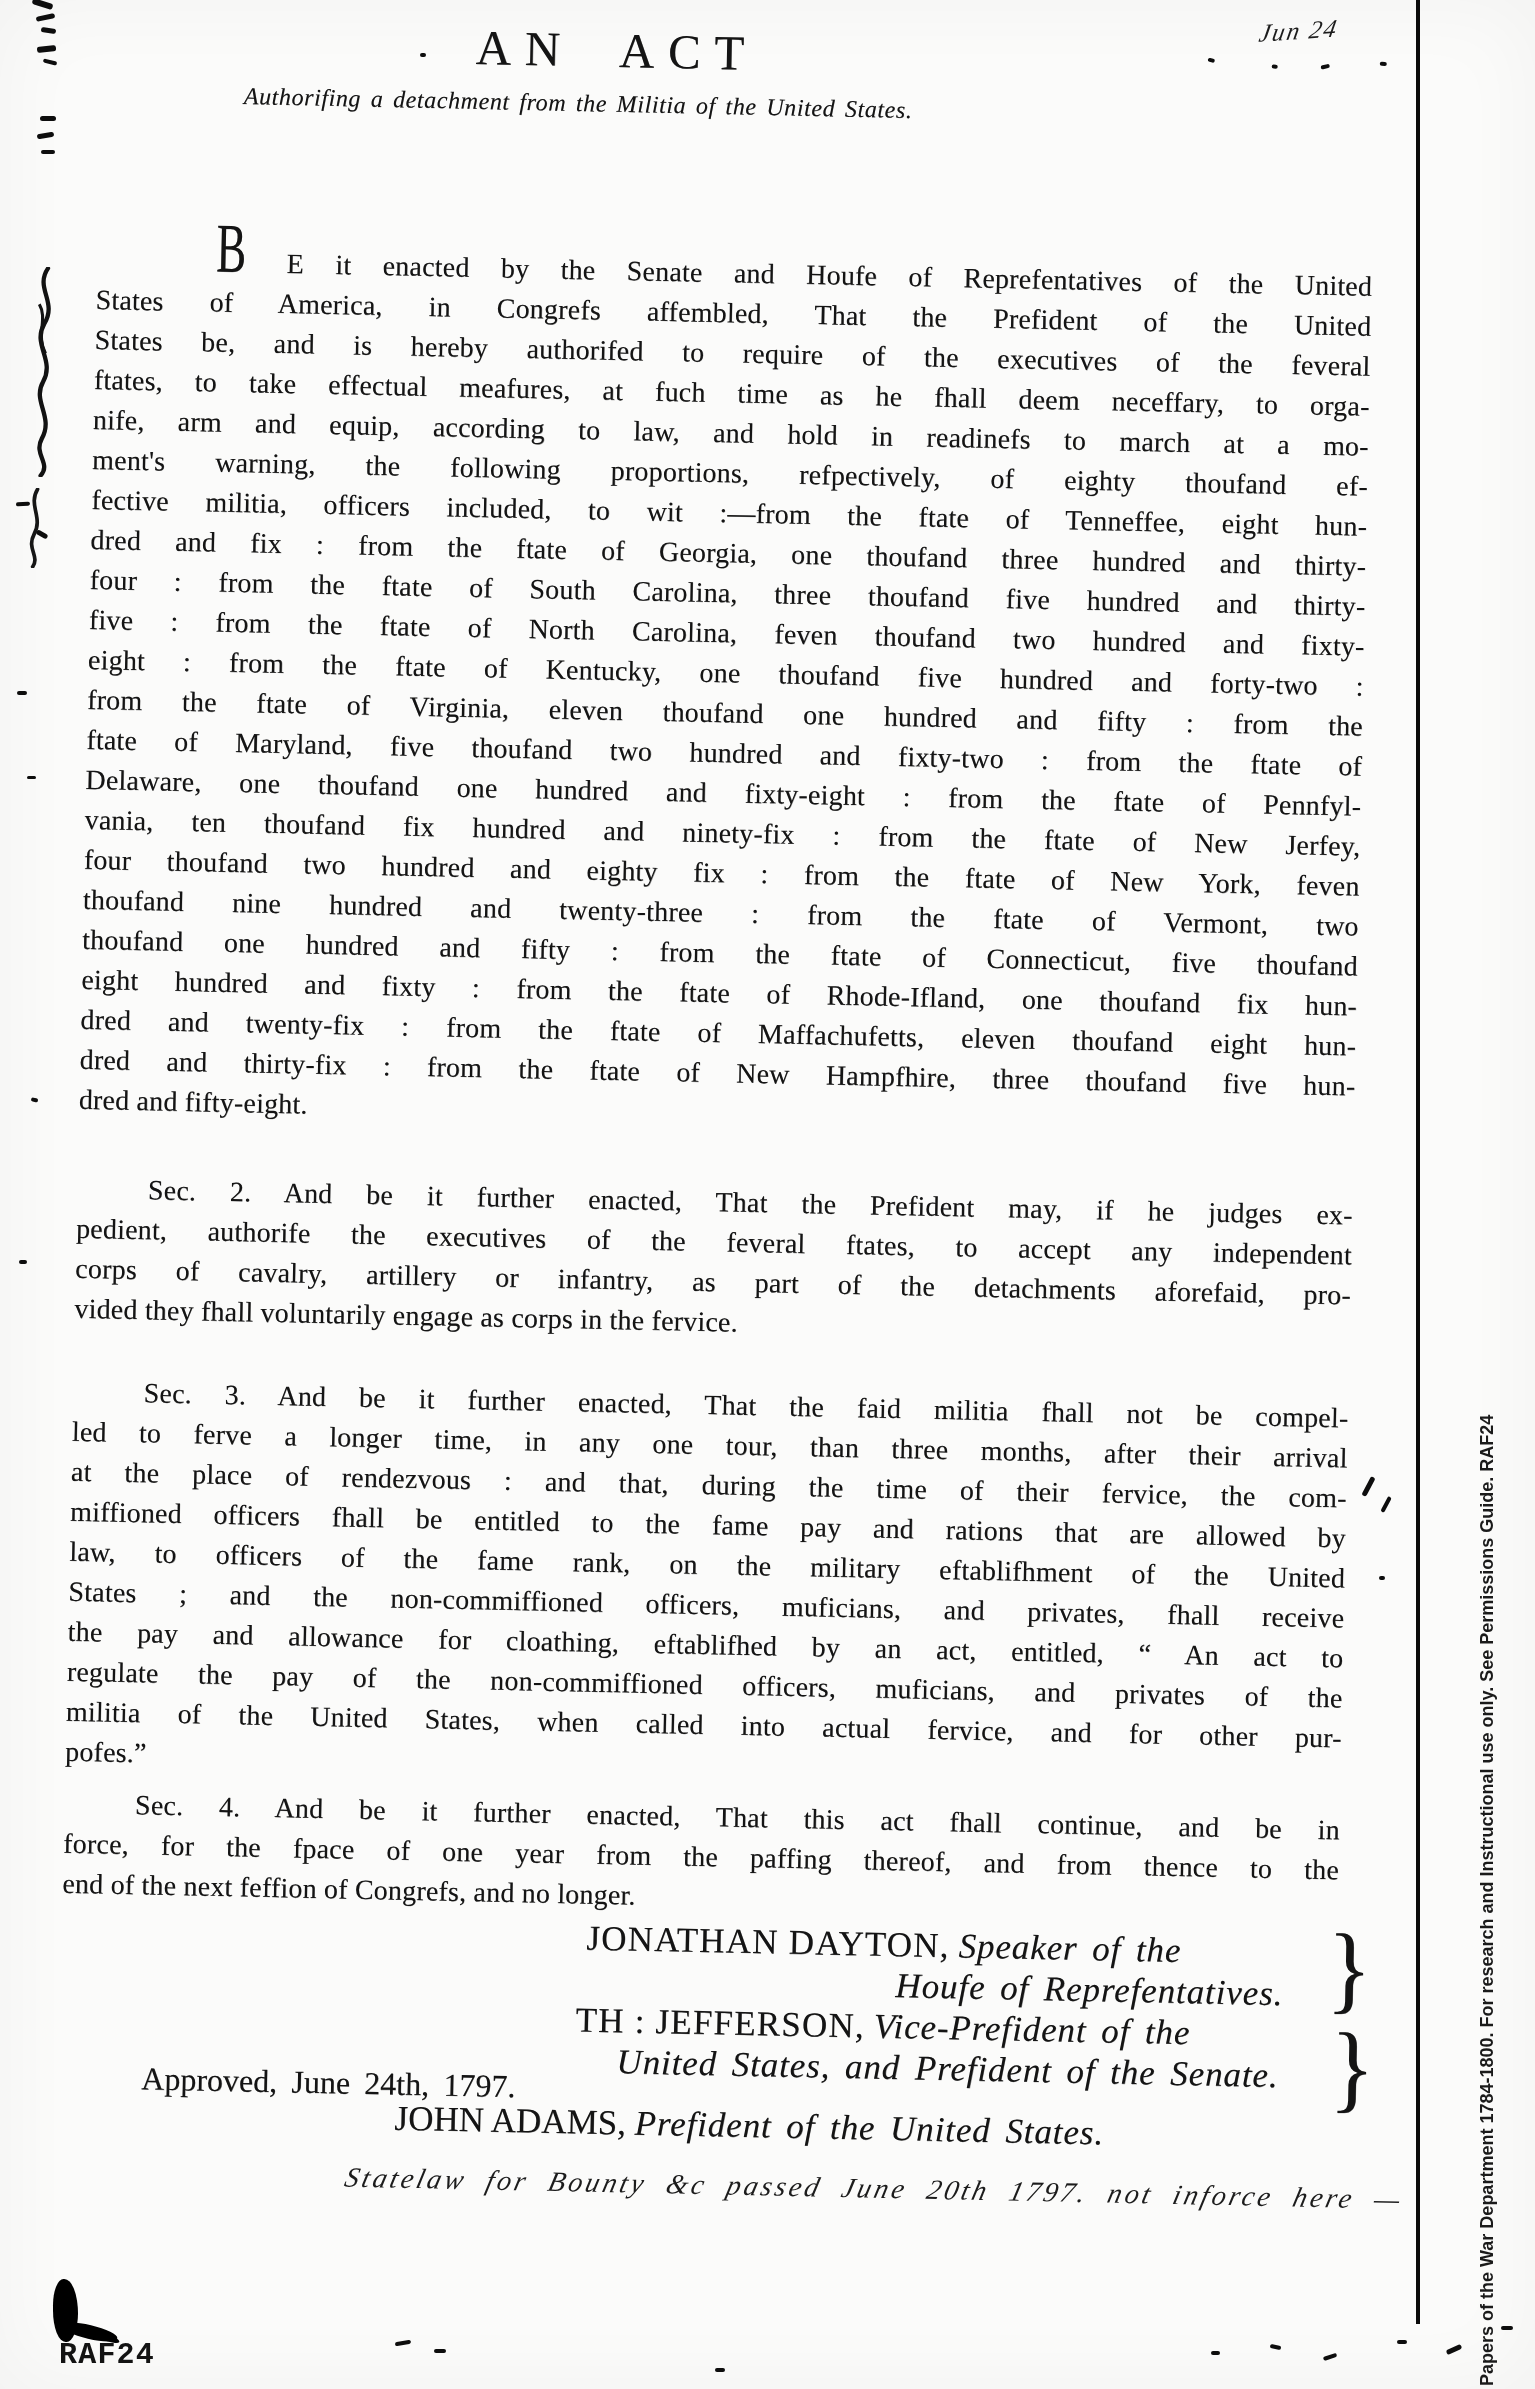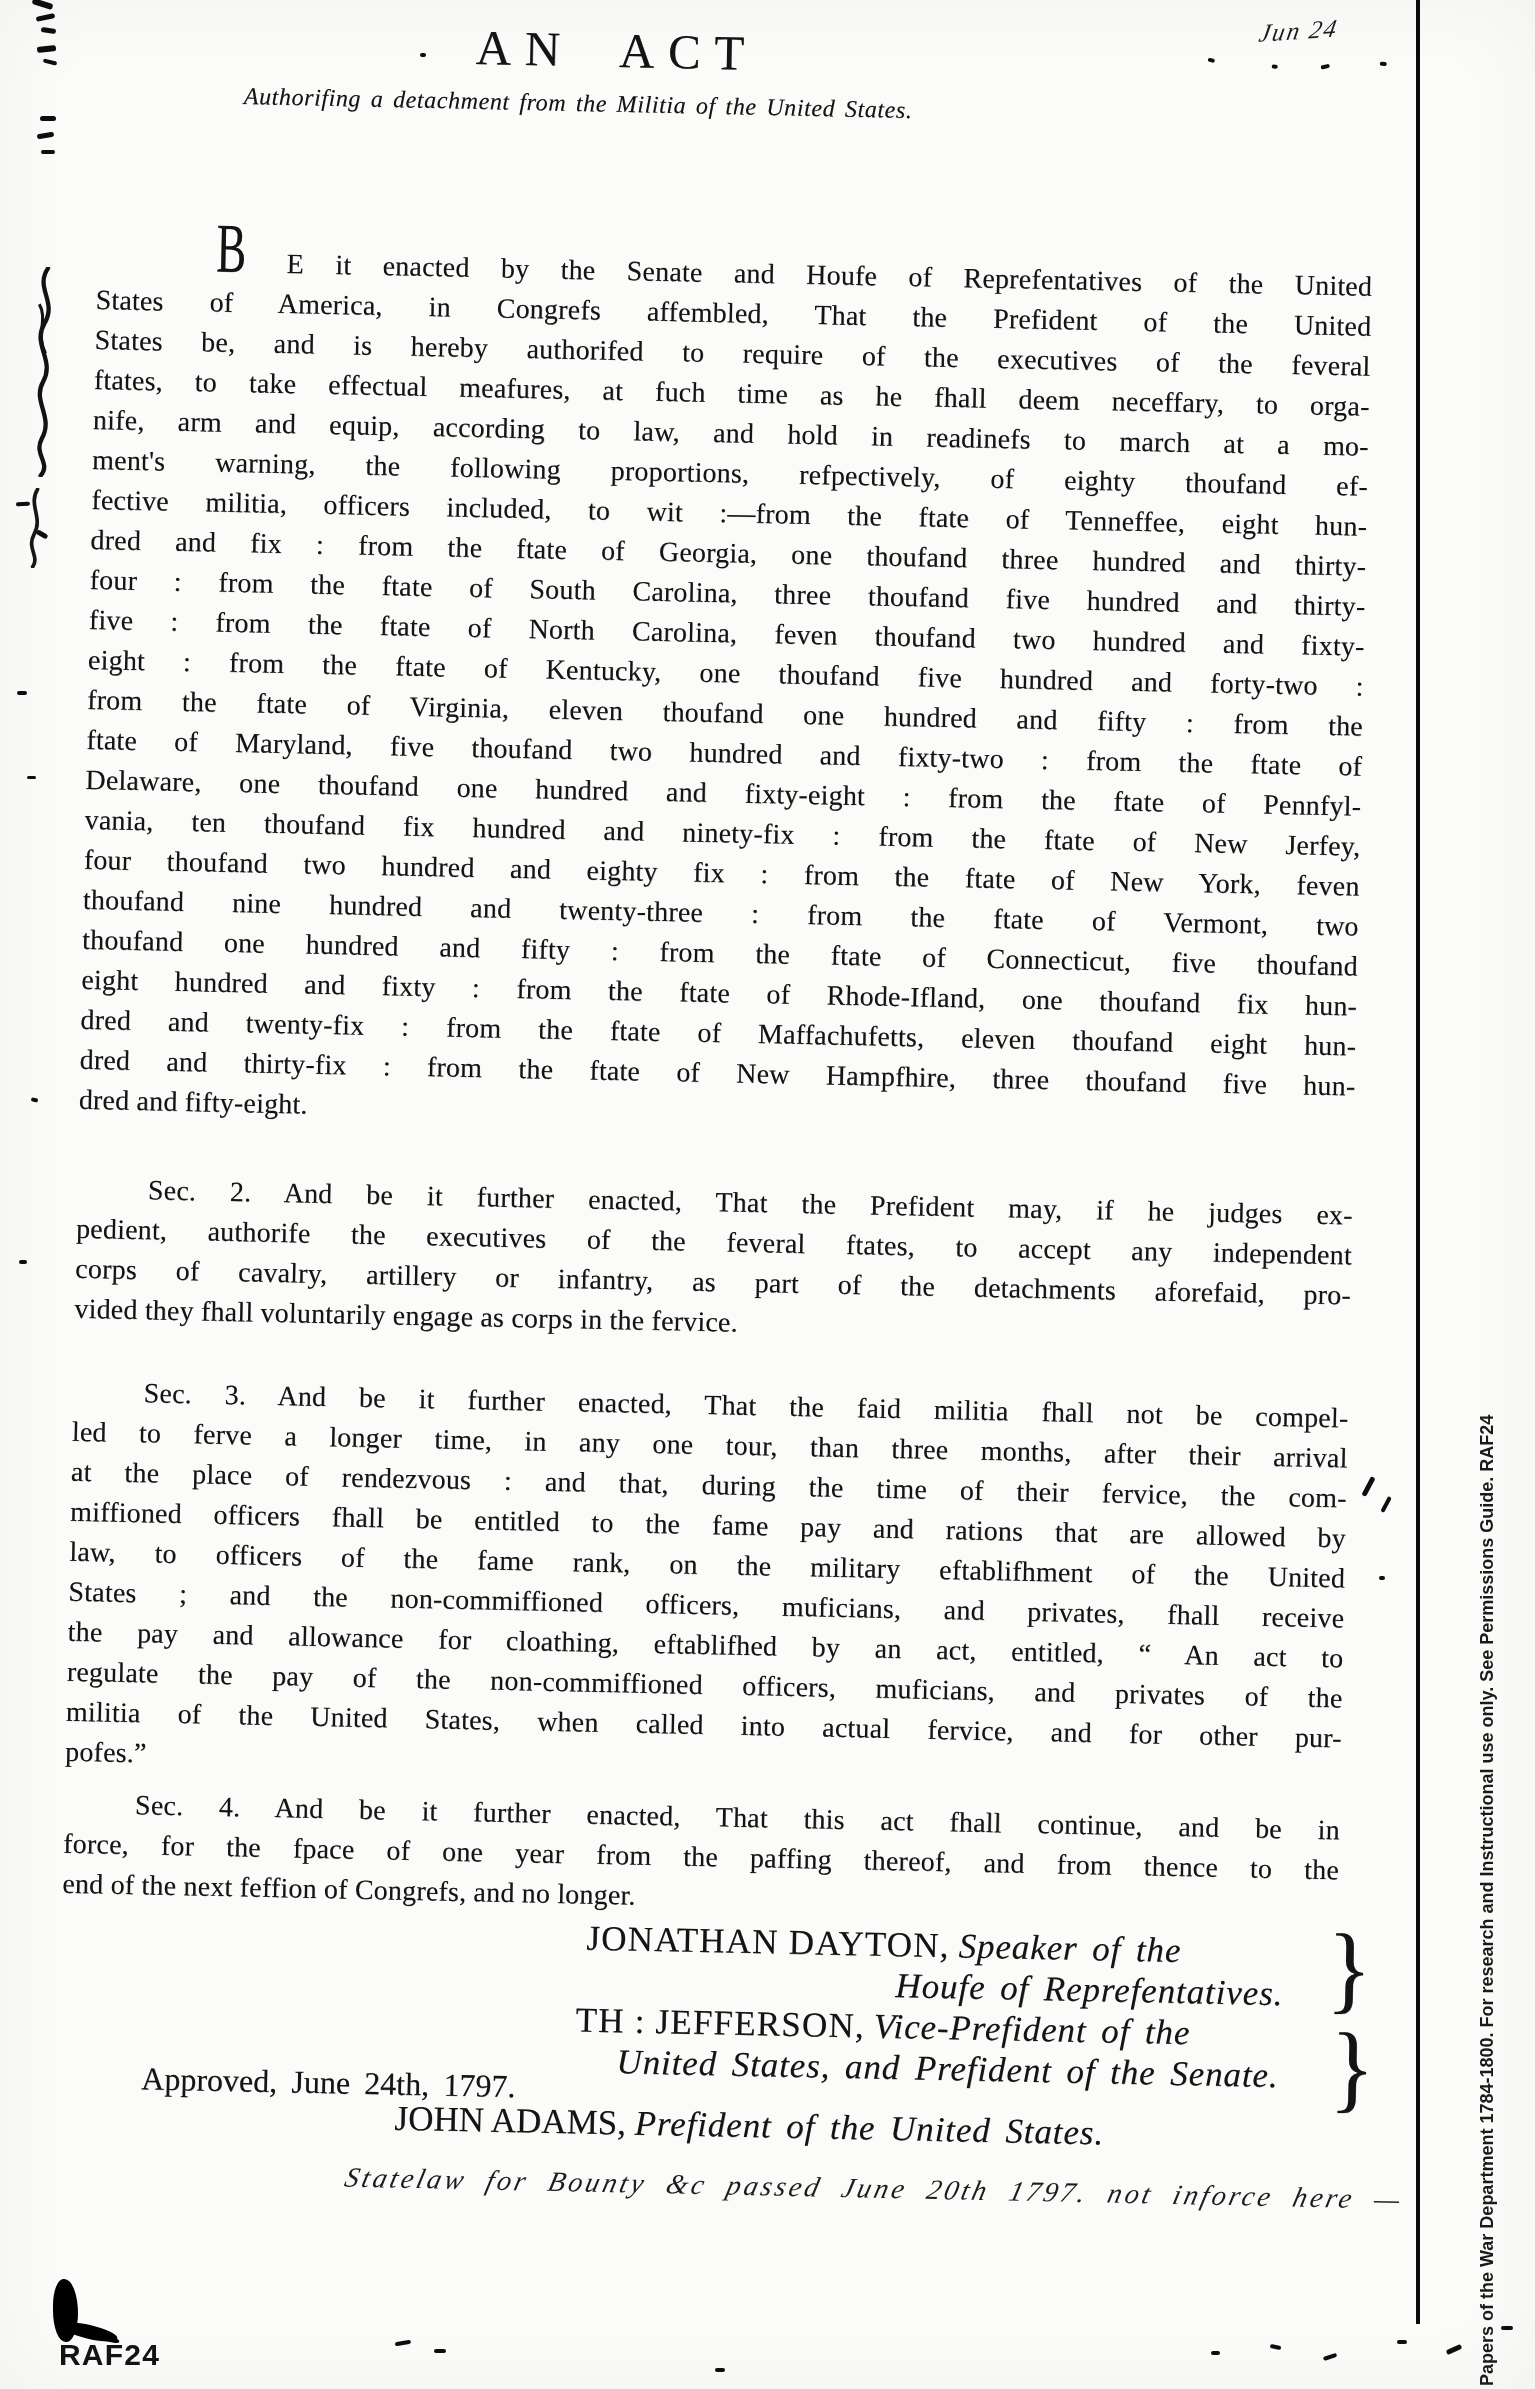--- a/index.html
+++ b/index.html
@@ -53,21 +53,21 @@
   .hand-bottom { position:absolute; left:391px; top:2170px; font-size:28px;
     transform:skewX(-12deg); letter-spacing:3.1px; word-spacing:10px; }
   
   .vline { position:absolute; left:1416px; top:0; width:4.3px; height:2324px;
     background:#0a0a0a; }
   .sidebar-stamp { position:absolute; left:1477px; top:2386px; width:936px;
     transform:rotate(-90deg); transform-origin:0 0;
     font-family:"Liberation Sans","DejaVu Sans",sans-serif; font-weight:bold;
     font-size:18px; color:#1a1a1a; white-space:nowrap; }
   .corner-stamp { position:absolute; left:59px; top:2338px;
-    font-family:Liberation Sans, sans-serif; font-weight:bold;
+    font-family:Liberation Mono, monospace; font-weight:bold;
     font-size:30px; letter-spacing:1.2px; color:#131313; }
   .mark { position:absolute; background:#0d0d0d; border-radius:2.5px; }
   .blob { position:absolute; left:53px; top:2279px; width:25px; height:63px;
     background:#000; border-radius:46% 60% 50% 55%; }
   .blob-tail { position:absolute; left:61px; top:2325px; width:57px; height:13.6px;
     background:#000; border-radius:50%; transform:rotate(13deg); }
   .blob-tail2 { position:absolute; left:94px; top:2334px; width:26px; height:7.4px;
     background:#000; border-radius:50%; transform:rotate(20deg); }
   .squiggle { position:absolute; left:27px; top:267px; }
   .squiggle2 { position:absolute; left:18.5px; top:488px; }

